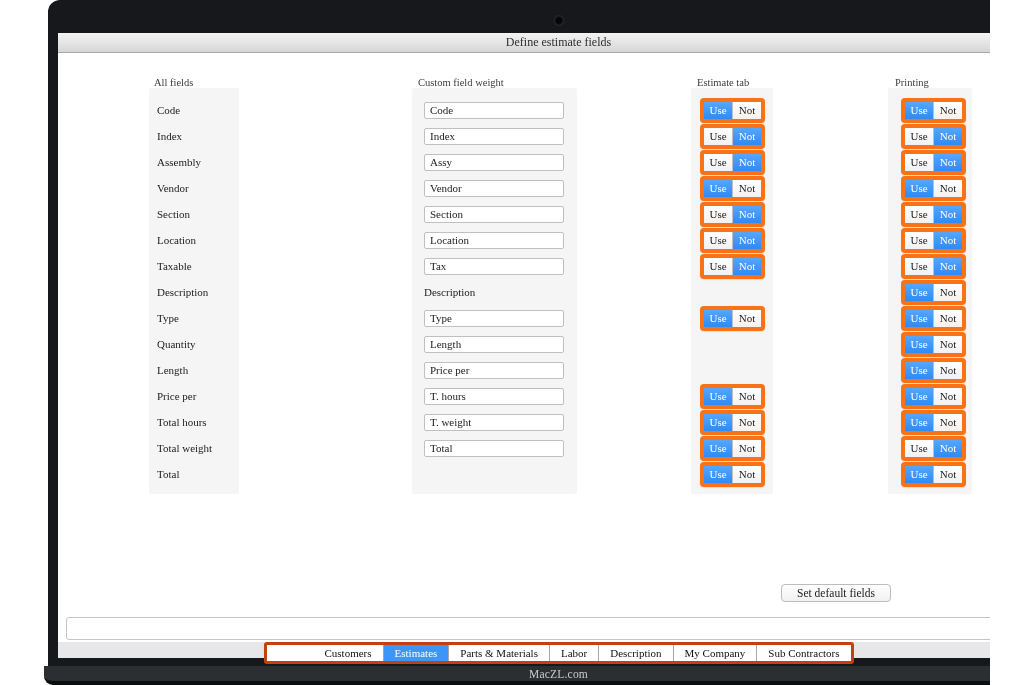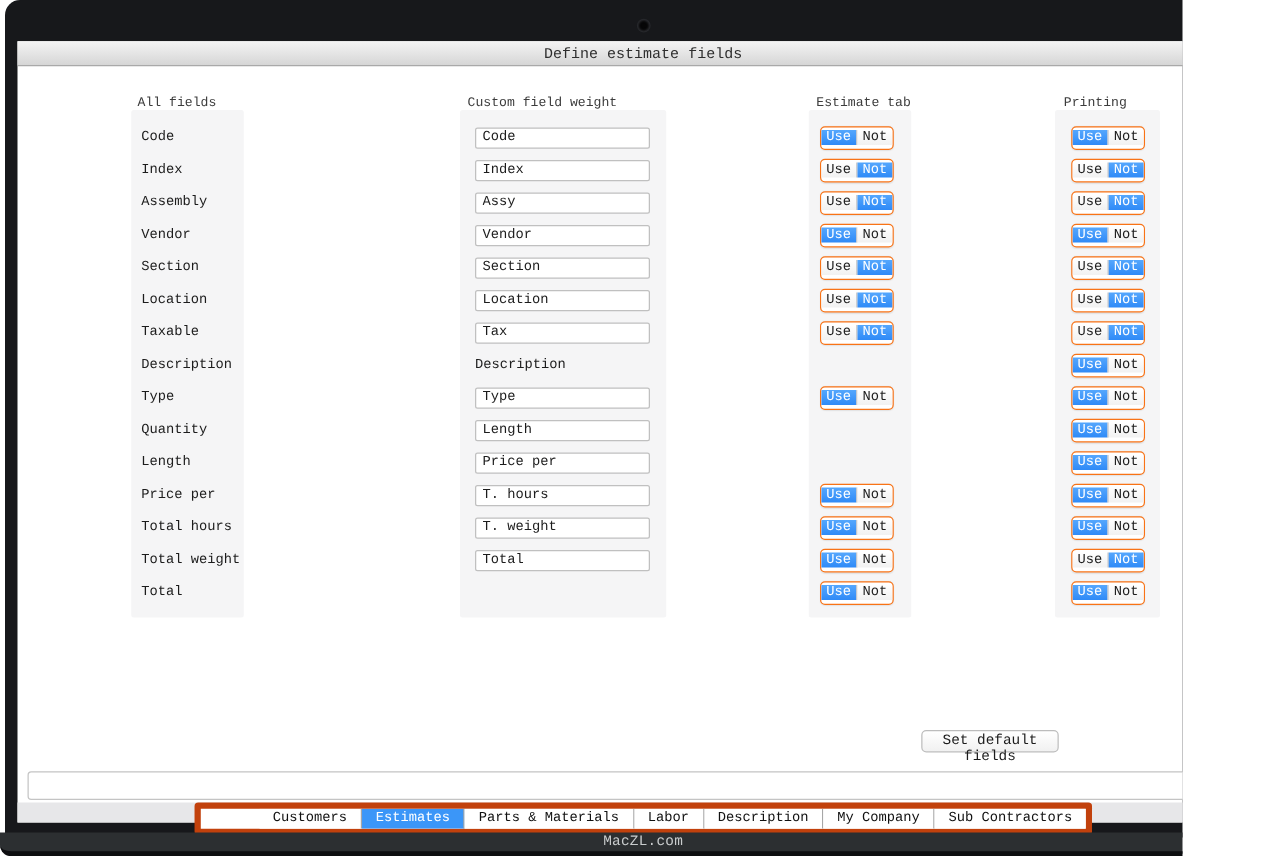--- a/index.html
+++ b/index.html
@@ -1,17 +1,17 @@
 <!DOCTYPE html>
 <html><head>
 <meta charset="utf-8">
 <style>
   html,body{margin:0;padding:0;background:#fff;}
   .page{position:relative;width:946px;height:685px;background:#fff;overflow:hidden;
-        font-family:Liberation Mono, monospace;-webkit-font-smoothing:antialiased;}
+        font-family:Liberation Serif, serif;margin-left:44px;-webkit-font-smoothing:antialiased;}
 
   
   .bezel{position:absolute;left:4px;top:0;width:1021px;height:670px;background:#17181b;
          border-radius:12px 12px 4px 4px;}
   .camera{position:absolute;left:50%;top:16px;transform:translateX(-50%);width:9px;height:9px;
           border-radius:50%;background:#060607;box-shadow:inset 0 0 2px #3d3e44,0 0 0 1px #26272b;}
   .base{position:absolute;left:0;top:666px;width:1029px;height:19px;background:#2c2f31;
         border-radius:0 0 9px 9px;border-bottom:4px solid #0d0e10;box-sizing:border-box;
         display:flex;align-items:center;justify-content:center;}
   .base span{font-size:11.5px;color:#c9cccd;letter-spacing:.2px;}
@@ -32,43 +32,43 @@
 
   .prow{height:26px;display:flex;align-items:center;}
   .p-all .prow{padding-left:8px;}
   .p-custom .prow{padding-left:12px;}
   .p-est .prow{padding-left:9px;}
   .p-print .prow{padding-left:13px;}
   .flabel,.clabel{font-size:11px;color:#1c1c1c;}
   .cinput{width:140px;height:17px;box-sizing:border-box;border:1px solid #c0c0c0;border-radius:2px;
           font-size:11px;padding:0 5px;font-family:inherit;color:#1c1c1c;background:#fff;outline:none;}
 
-  .seg{display:inline-flex;border:1px solid #f97316;border-radius:4px;overflow:hidden;
-       background:#fff;height:17px;box-shadow:0 .5px 1px rgba(0,0,0,.08);align-items:center;}
+  .seg{display:inline-flex;border:4px solid #f97316;border-radius:4px;overflow:hidden;
+       background:#fff;height:17px;box-shadow:0 .5px 1px rgba(0,0,0,.08);}
   .seg-btn{width:28px;display:flex;align-items:center;justify-content:center;font-size:11px;
            color:#1c1c1c;background:linear-gradient(#fff,#f1f1f1);cursor:default;}
   .seg-use{border-right:1px solid #bfbfc1;}
   .seg-btn.sel{background:linear-gradient(#55a7fd,#2f8af7);color:#fff;}
 
   .btn-default{position:absolute;left:723px;top:551px;width:110px;height:18px;
                background:linear-gradient(#fff,#f1f1f1);border:1px solid #bcbcbc;border-radius:4px;
                font-size:11.5px;color:#1c1c1c;font-family:inherit;}
   .btn-done{position:absolute;left:936px;top:550px;width:54px;height:18px;
             background:linear-gradient(#58a9fd,#2c85f7);border:1px solid #2a7de7;border-radius:4px;
             font-size:11px;color:#fff;font-family:inherit;}
   .command-input{position:absolute;left:8px;top:584px;width:946px;height:23px;box-sizing:border-box;
                  border:1px solid #c4c4c4;border-radius:3px;background:#fff;font-size:12px;
                  padding:0 6px;font-family:inherit;outline:none;}
   .help{position:absolute;left:974px;top:587px;width:17px;height:17px;border:1px solid #c3c3c5;
         border-radius:50%;background:#fff;color:#2f86f7;font-size:11px;display:flex;
         align-items:center;justify-content:center;box-sizing:border-box;}
 
   .bottom-band{position:absolute;left:0;top:609px;width:100%;height:16px;background:#e7e7e9;}
   .tabbar{position:absolute;left:50%;top:609px;transform:translateX(-50%);display:flex;height:16px;
-          border:5px solid #c2410c;border-radius:3px;background:#fff;overflow:hidden;padding-left:47px;}
+          border:3px solid #c2410c;border-radius:3px;background:#fff;overflow:hidden;padding-left:47px;}
   .tab{display:flex;align-items:center;padding:0 11px;font-size:11px;color:#111;background:#fff;
        border-right:1px solid #a5a5a5;white-space:nowrap;cursor:default;}
   .tab:last-child{border-right:none;}
   .tab.active{background:#3b96f8;color:#fff;}
 </style>
 </head>
 <body>
 
 <div class="page">
   <div class="bezel">

